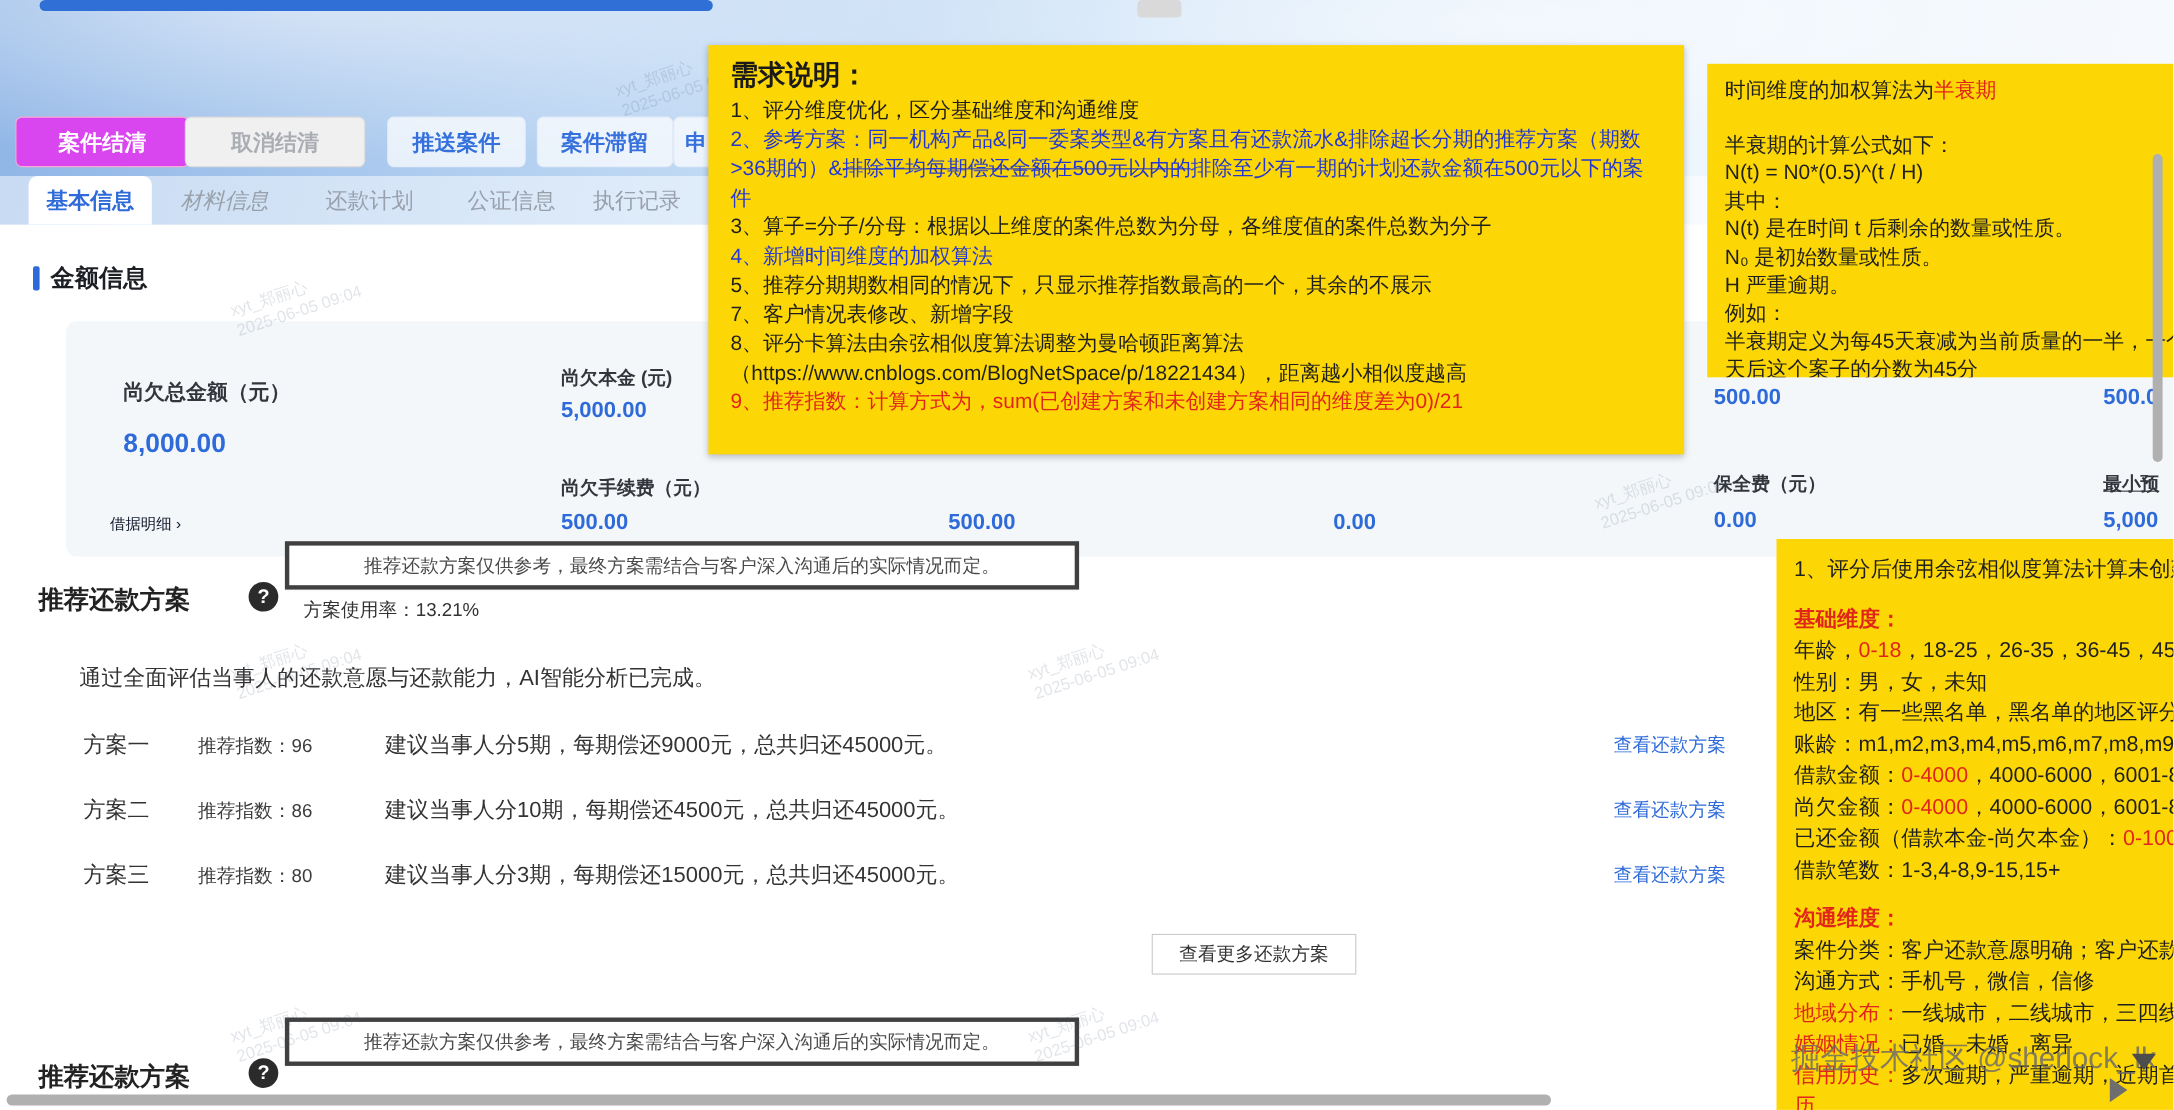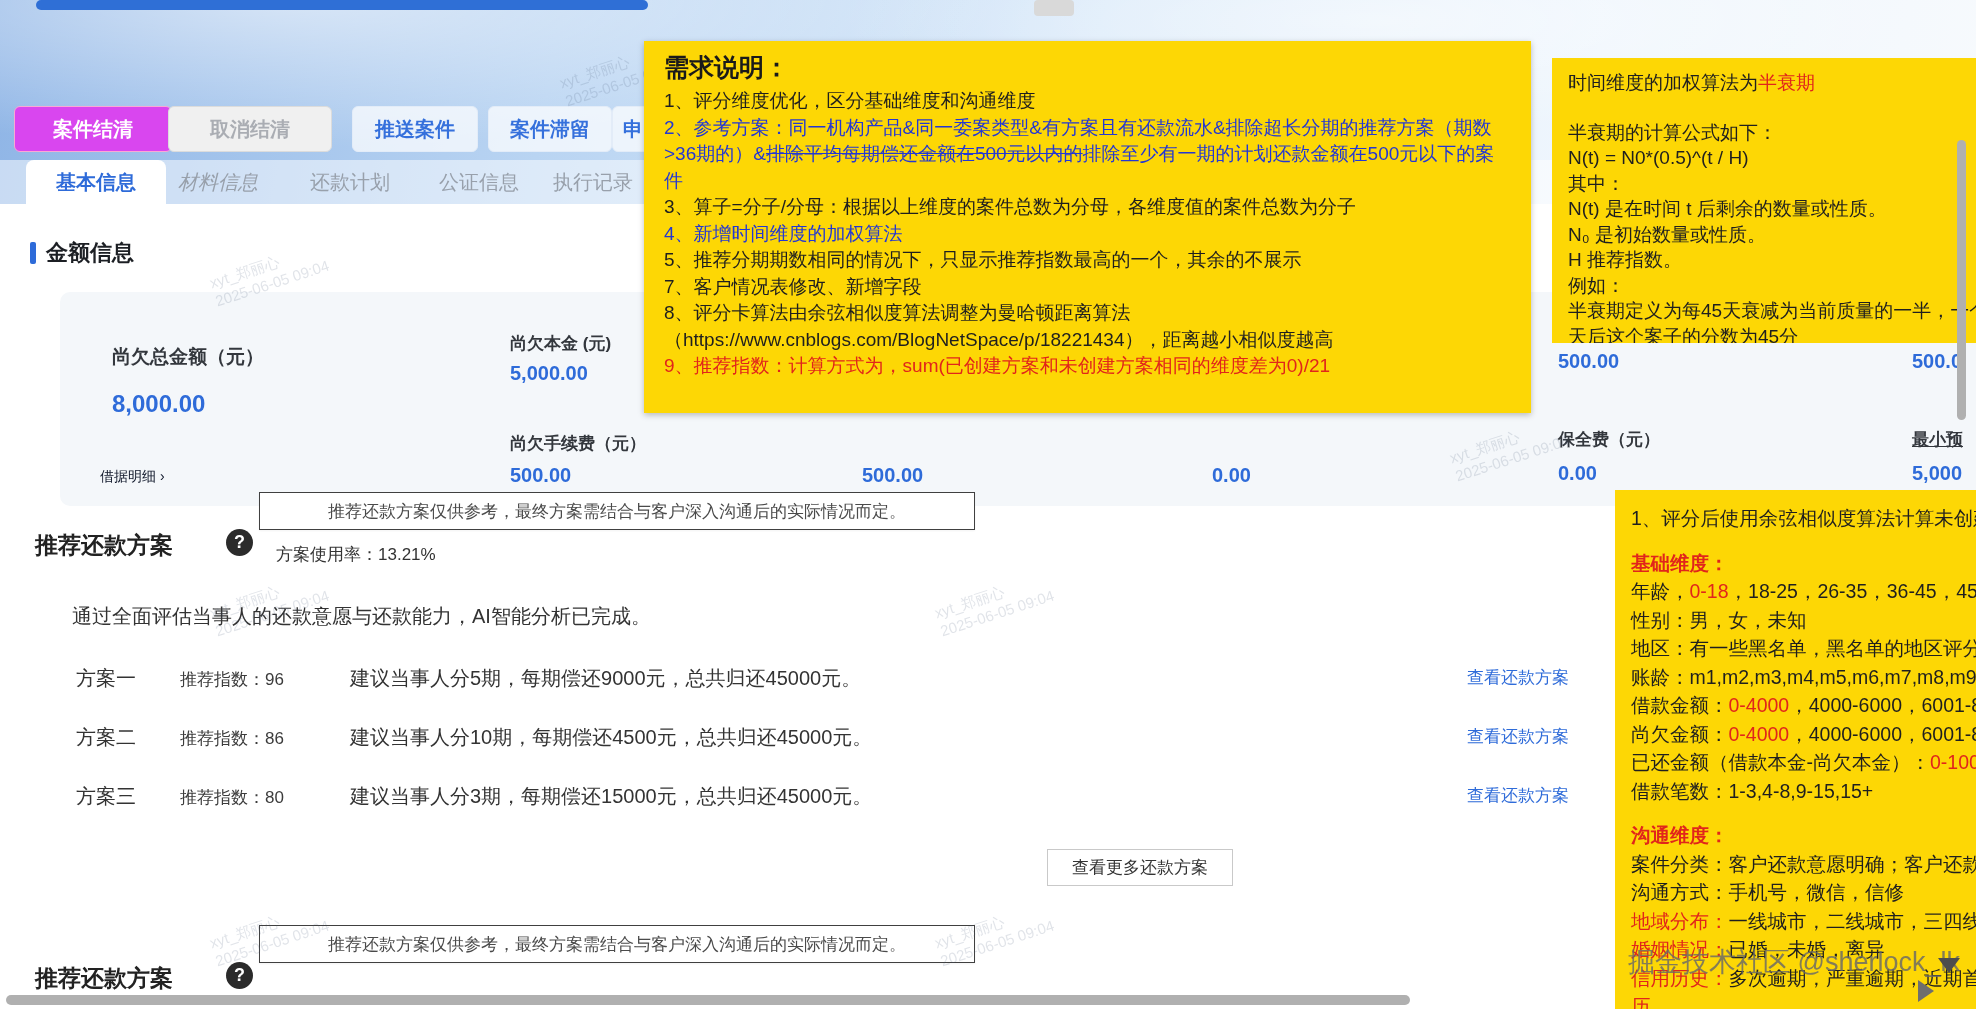--- a/index.html
+++ b/index.html
@@ -19,42 +19,42 @@
        font-size:20px;font-weight:bold;box-sizing:border-box;cursor:pointer;}
   .btn-0{left:14px;width:158px;background:#d946ef;border:1px solid #f9a8d4;color:#fff;}
   .btn-1{left:168px;width:164px;background:#f0f0f0;border:1px solid #dcdcdc;color:#aaadb3;}
   .btn-2{left:352px;width:126px;}
   .btn-3{left:488px;width:124px;}
   .btn-4{left:612px;width:150px;justify-content:flex-start;padding-left:10px;}
   .btn-ghost{background:rgba(255,255,255,.72);border:1px solid #e3ecf8;color:#3570dc;}
   
   #tab-strip{position:absolute;left:0;top:160px;width:100%;height:44px;background:rgba(255,255,255,.5);}
   .tab{position:absolute;top:0;height:44px;display:flex;align-items:center;justify-content:center;
-       font-size:20px;color:#98a0ab;cursor:pointer;width:140px;}
+       font-size:20px;color:#98a0ab;cursor:pointer;width:112px;}
   .tab.active{background:#fff;border-radius:8px 8px 0 0;color:#2e6bd9;font-weight:bold;}
   #page-body{position:absolute;left:0;top:204px;width:1976px;height:805px;background:#fff;}
   
   .wm{position:absolute;transform:rotate(-18deg);color:rgba(70,90,120,.16);font-size:15px;line-height:19px;z-index:6;white-space:nowrap;}
   
   #amt-bar{position:absolute;left:30px;top:242px;width:6px;height:22px;background:#2e6bd9;border-radius:2px;}
   #amt-title{position:absolute;left:46px;top:238px;font-size:22px;font-weight:bold;color:#1c1f24;}
   #amt-card{position:absolute;left:60px;top:292px;width:1916px;height:214px;background:#f4f7fa;border-radius:10px;}
   .amt-label{position:absolute;font-size:17px;font-weight:bold;color:#33373d;}
   .amt-value{position:absolute;font-size:20px;font-weight:bold;color:#2e6bd9;}
   #amt-total-label{left:112px;top:344px;font-size:19px;}
   #amt-total-value{left:112px;top:390px;font-size:24px;}
   #amt-detail-link{position:absolute;left:100px;top:468px;font-size:14px;color:#0f172a;cursor:pointer;}
   #amt-principal-label{left:510px;top:332px;}   #amt-principal-value{left:510px;top:362px;}
   #amt-fee-label{left:510px;top:432px;}         #amt-fee-value{left:510px;top:464px;}
   #amt-mid1-value{left:862px;top:464px;}        #amt-mid2-value{left:1212px;top:464px;}
   #amt-r1c5-value{left:1558px;top:350px;}       #amt-r1c6-value{left:1912px;top:350px;}
   #amt-baoquan-label{left:1558px;top:428px;}    #amt-baoquan-value{left:1558px;top:462px;}
   #amt-min-label{left:1912px;top:428px;text-decoration:underline;}        #amt-min-value{left:1912px;top:462px;}
   
-  .tooltip-box{position:absolute;left:259px;width:714px;height:36px;background:#fff;border:1px solid #404040;
+  .tooltip-box{position:absolute;left:259px;width:714px;height:36px;background:#fff;border:4px solid #404040;
     box-shadow:0 1px 2px rgba(0,0,0,.05);display:flex;align-items:center;justify-content:center;
     font-size:17px;color:#4a4a4a;white-space:nowrap;z-index:3;}
   #plan-tooltip-1{top:492px;} #plan-tooltip-2{top:925px;}
   .section-title{position:absolute;left:35px;font-size:23px;font-weight:bold;color:#222;}
   #plan-title-1{top:530px;} #plan-title-2{top:963px;}
   .help-icon{position:absolute;width:27px;height:27px;border-radius:50%;background:#2b2b2b;color:#fff;
     display:flex;align-items:center;justify-content:center;font-size:18px;font-weight:bold;cursor:pointer;z-index:3;}
   #help-1{left:226px;top:529px;} #help-2{left:226px;top:962px;}
   #usage-rate{position:absolute;left:276px;top:543px;font-size:17px;color:#333;}
   #ai-summary{position:absolute;left:72px;top:603px;font-size:20px;color:#333;}
@@ -200,21 +200,21 @@
   </div>
   <div id="hl-box" class="yellow">
     <div id="hl-lines">
         <div class="hl-line"><span class="seg-k">时间维度的加权算法为</span><span class="seg-r">半衰期</span></div>
         <div class="hl-blank"></div>
         <div class="hl-line"><span class="seg-k">半衰期的计算公式如下：</span></div>
         <div class="hl-line"><span class="seg-k">N(t) = N0*(0.5)^(t / H)</span></div>
         <div class="hl-line"><span class="seg-k">其中：</span></div>
         <div class="hl-line"><span class="seg-k">N(t) 是在时间 t 后剩余的数量或性质。</span></div>
         <div class="hl-line"><span class="seg-k">N₀ 是初始数量或性质。</span></div>
-        <div class="hl-line"><span class="seg-k">H 推荐指数。</span></div>
+        <div class="hl-line"><span class="seg-k">H 严重逾期。</span></div>
         <div class="hl-line"><span class="seg-k">例如：</span></div>
         <div class="hl-line"><span class="seg-k">半衰期定义为每45天衰减为当前质量的一半，一个</span></div>
         <div class="hl-line"><span class="seg-k">天后这个案子的分数为45分</span></div>
       </div>
   </div>
   <div id="dims-box" class="yellow">
     <div id="dims-lines">
         <div class="dim-line"><span class="seg-k">1、评分后使用余弦相似度算法计算未创建</span></div>
         <div class="dim-blank"></div>
         <div class="dim-line"><span class="seg-r seg-bold">基础维度：</span></div>

